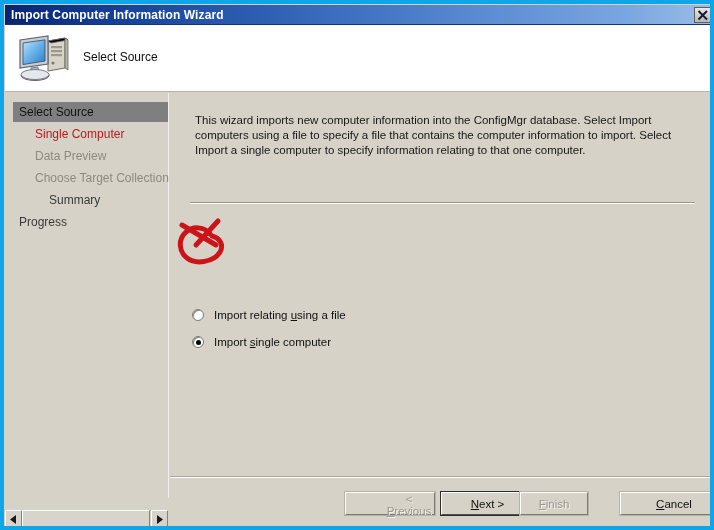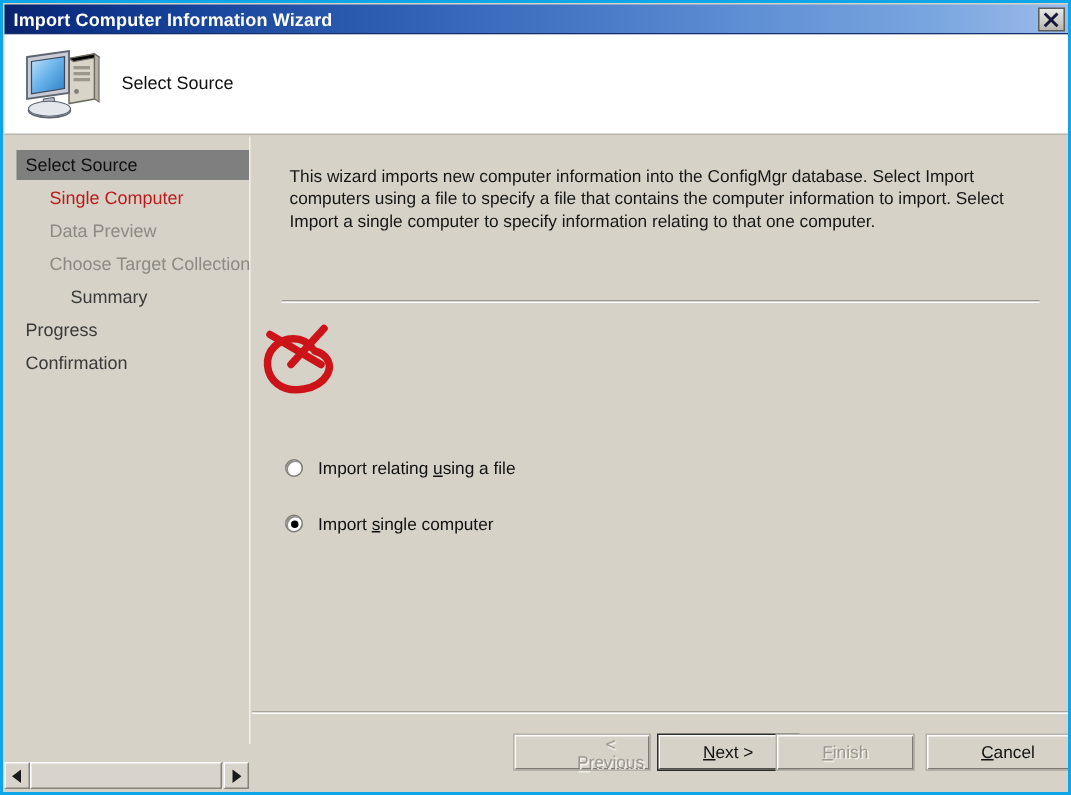--- a/index.html
+++ b/index.html
@@ -9,21 +9,21 @@
   }
   body {
     font-family: "Liberation Sans", sans-serif;
   }
   #app {
     position: relative;
     width: 714px;
     height: 530px;
     overflow: hidden;
     background: #d6d2c8;
-    border: 2px solid #0ea5e9;
+    border: 4px solid #0ea5e9;
     box-sizing: border-box;
   }
 
   
   .titlebar {
     position: absolute;
     left: 1px; top: 1px;
     width: 710px;
     height: 20px;
     background: linear-gradient(to right,
@@ -193,21 +193,21 @@
   .radio-row {
     position: absolute;
     left: 22px;
     font-size: 11.5px;
     color: #111111;
     white-space: nowrap;
     height: 16px;
     line-height: 16px;
   }
   .radio-row.r1 { top: 214px; }
-  .radio-row.r2 { top: 251px; }
+  .radio-row.r2 { top: 241px; }
   .radio-mark {
     display: inline-block;
     width: 12px;
     height: 12px;
     border-radius: 50%;
     background: #ffffff;
     border: 1px solid #7c7a74;
     box-shadow: inset 1px 1px 0 #8f8d86;
     vertical-align: -2px;
     margin-right: 10px;
@@ -262,21 +262,21 @@
     color: #9b978f;
     text-shadow: 1px 1px 0 #f4f2ec;
     cursor: default;
   }
   .btn.default {
     border-color: #ffffff #555149 #555149 #ffffff;
     outline: 1px solid #2c2c2c;
   }
   .btn-prev   { left: 175px; width: 90px; padding-left: 38px; }
   .btn-next   { left: 271px; width: 93px; }
-  .btn-finish { left: 350px; width: 91px; }
+  .btn-finish { left: 350px; width: 68px; }
   .btn-cancel { left: 450px; width: 108px; }
 
   
   .watermark {
     position: absolute;
     left: 208px;
     top: 494px;
     font-family: "DejaVu Serif", serif;
     font-size: 27px;
     color: #b9b5ab;
@@ -340,21 +340,20 @@
     <div class="header-title">Select Source</div>
   </div>
 
   <div class="sidebar">
     <div class="nav-item selected" style="top:9px;">Select Source</div>
     <div class="nav-item level1 active-sub" style="top:31px;">Single Computer</div>
     <div class="nav-item level1 dim" style="top:53px;">Data Preview</div>
     <div class="nav-item level1 dim" style="top:75px;">Choose Target Collection</div>
     <div class="nav-item level0" style="top:97px;padding-left:44px;">Summary</div>
     <div class="nav-item level0" style="top:119px;">Progress</div>
-    <div class="nav-item level0" style="top:141px;">Confirmation</div>
   </div>
 
   <div class="hscroll">
     <div class="hscroll-track"></div>
     <div class="hscroll-thumb"></div>
     <div class="hscroll-btn left">
       <svg width="7" height="9" viewBox="0 0 7 9" aria-hidden="true">
         <path d="M6 0 L6 9 L0 4.5 Z" fill="#1a1a1a"></path>
       </svg>
     </div>

